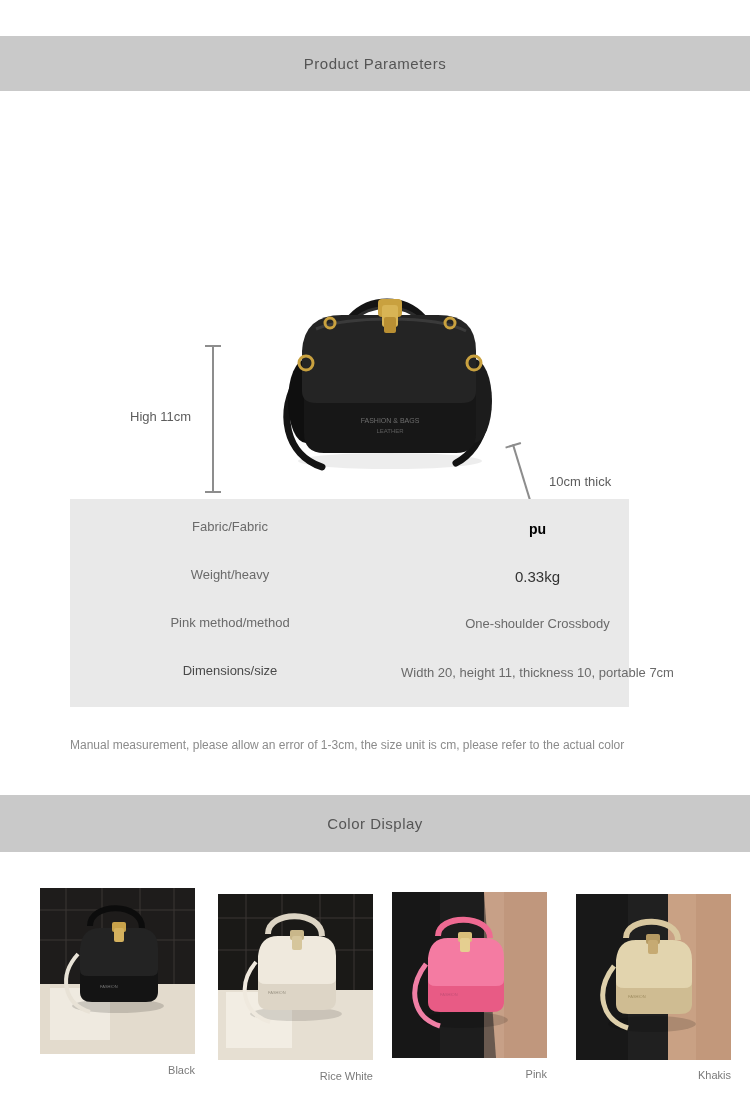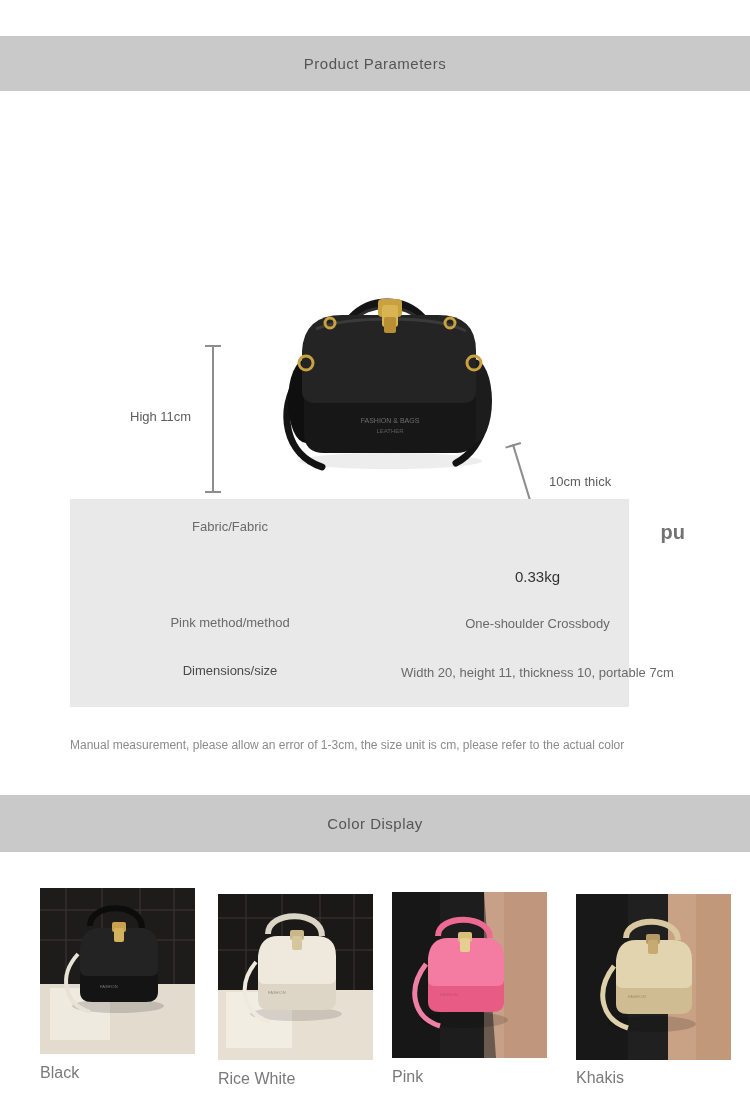--- a/index.html
+++ b/index.html
@@ -147,21 +147,21 @@
   }
   .spec-val {
     position: absolute;
     left: 320px; top: 0;
     width: 295px;
     text-align: center;
     font-size: 13px;
     color: #6a6a6a;
   }
   .spec-row.r1 .spec-key { top: 20px; }
-  .spec-row.r1 .spec-val { top: 22px; font-size: 20px; font-weight: bold; color: #737373; text-align: right; }
+  .spec-row.r1 .spec-val { top: 22px; font-size: 14px; font-weight: bold; color: #000000; }
   .spec-row.r2 .spec-key { top: 20px; }
   .spec-row.r2 .spec-val { top: 21px; font-size: 15px; color: #333; }
   .spec-row.r3 .spec-key { top: 20px; }
   .spec-row.r3 .spec-val { top: 21px; }
   .spec-row.r4 .spec-key { top: 20px; color: #4a4a4a; }
   .spec-row.r4 .spec-val { top: 22px; }
 
   .spec-note {
     position: absolute;
     left: 70px; top: 738px;
@@ -182,22 +182,22 @@
     width: 155px;
   }
   .color-item .thumb {
     width: 155px;
     height: 166px;
     overflow: hidden;
     position: relative;
     background: #d9d4cd;
   }
   .color-item .cname {
-    text-align: left;
-    font-size: 16px;
+    text-align: right;
+    font-size: 11px;
     color: #7a7a7a;
     margin-top: 10px;
   }
   .ci0 { left: 40px;  top: 0; }
   .ci1 { left: 218px; top: 6px; }
   .ci2 { left: 392px; top: 4px; }
   .ci3 { left: 576px; top: 6px; }
   .ci1 .cname { margin-top: 10px; }
   .ci3 .cname { margin-top: 9px; }
 </style>
@@ -253,20 +253,21 @@
   <div class="d-caliper"></div>
   <div class="label-thick">10cm thick</div>
 </div>
 
 <div class="spec-table">
   <div class="spec-row r1">
     <div class="spec-key">Fabric/Fabric</div>
     <div class="spec-val">pu</div>
   </div>
   <div class="spec-row r2">
+    <div class="spec-key">Weight/heavy</div>
     <div class="spec-val">0.33kg</div>
   </div>
   <div class="spec-row r3">
     <div class="spec-key">Pink method/method</div>
     <div class="spec-val">One-shoulder Crossbody</div>
   </div>
   <div class="spec-row r4">
     <div class="spec-key">Dimensions/size</div>
     <div class="spec-val">Width 20, height 11, thickness 10, portable 7cm</div>
   </div>

